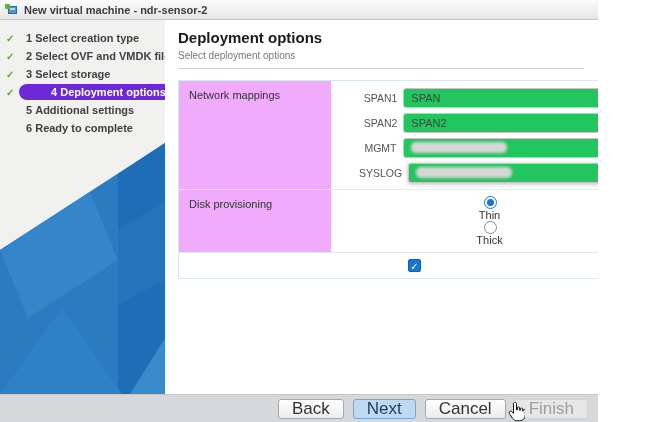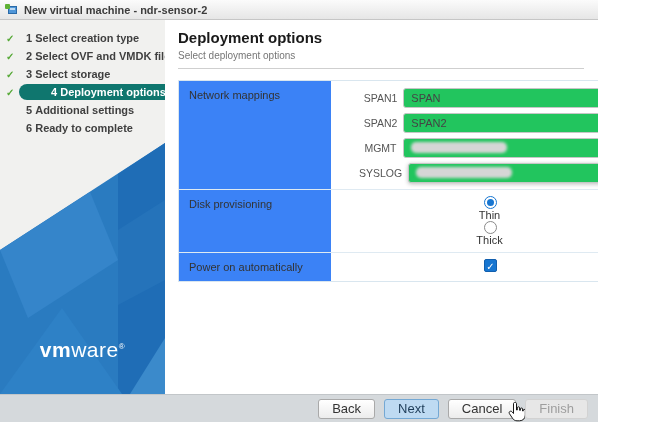--- a/index.html
+++ b/index.html
@@ -20,38 +20,38 @@
   
   .body{position:absolute;left:0;top:20px;right:0;bottom:28px;}
 
   
   .sidebar{position:absolute;left:0;top:0;bottom:0;width:165px;background:#f1f1ef;overflow:hidden;}
   .steps{position:relative;padding-top:10px;z-index:2;}
   .step{display:flex;align-items:center;margin-bottom:2px;font-size:11px;font-weight:bold;color:#3f3f3f;}
   .check{width:13px;margin-left:6px;font-size:10px;font-weight:bold;color:#54a834;flex:0 0 auto;}
   .check.hidden{visibility:hidden;}
   .steptext{padding:2px 7px;border-radius:9px;white-space:nowrap;}
-  .step.active .steptext{background:#0f766e;color:#fff;padding-left:32px;}
+  .step.active .steptext{background:#6d28d9;color:#fff;padding-left:32px;}
   .art{position:absolute;left:0;bottom:0;width:165px;height:254px;z-index:1;}
   .brand{position:absolute;left:0;bottom:32px;width:165px;text-align:center;z-index:3;
     color:#fff;font-size:21px;letter-spacing:.5px;}
   .brand .b{font-weight:bold;}
   .brand .reg{font-size:8px;vertical-align:8px;}
 
   
   .content{position:absolute;left:165px;top:0;right:0;bottom:0;background:#fff;padding-left:13px;box-sizing:border-box;}
   .h1{font-size:15px;font-weight:bold;color:#1a1a1a;margin:9px 0 4px;}
   .sub{font-size:10px;color:#767676;}
   .divider{border:none;border-top:1px solid #cfcfcf;margin:7px 14px 11px 0;}
 
   
   .ftable{width:473px;border:1px solid #d9e6ef;box-sizing:border-box;}
   .trow{display:flex;border-bottom:1px solid #dfeaf2;}
   .trow:last-child{border-bottom:none;}
-  .tlabel{width:152px;flex:0 0 152px;background:#3b82f6;padding:8px 10px;font-size:11px;color:#333;box-sizing:border-box;}
+  .tlabel{width:152px;flex:0 0 152px;background:#f0abfc;padding:8px 10px;font-size:11px;color:#333;box-sizing:border-box;}
   .tvalue{flex:1;background:#fff;padding:4px 8px;box-sizing:border-box;display:flex;flex-direction:column;justify-content:flex-start;align-items:center;}
   .tvalue.center{flex-direction:column;align-items:center;padding:6px 8px;}
 
   .field{display:flex;align-items:center;height:25px;}
   .flabel{font-size:10.5px;color:#555;margin-right:6px;white-space:nowrap;}
   .select{width:214px;height:20px;box-sizing:border-box;border:1px solid #c6c6c6;border-radius:3px;background:#22c55e;
     display:flex;align-items:center;justify-content:space-between;padding:0 7px;font-size:11px;color:#444;}
   .select.elevated{box-shadow:0 1px 4px rgba(0,0,0,.28);}
   .chev{width:6px;height:6px;border-right:1.5px solid #999;border-bottom:1.5px solid #999;
     transform:rotate(45deg) translateY(-2px);flex:0 0 auto;}
@@ -62,21 +62,21 @@
   .radio.checked{border-color:#1776d1;}
   .radio.checked:after{content:"";position:absolute;left:2px;top:2px;width:7px;height:7px;border-radius:50%;background:#1776d1;}
   .rlabel{font-size:11px;color:#333;margin:0 6px 0 4px;}
 
   .checkbox{width:13px;height:13px;background:#1776d1;border:1px solid #115fae;border-radius:2px;
     color:#fff;font-size:10px;line-height:13px;text-align:center;box-sizing:border-box;}
 
   
   .footer{position:absolute;left:0;bottom:0;right:0;height:28px;box-sizing:border-box;background:#d5d9dc;
     border-top:1px solid #c2c6c9;display:flex;align-items:center;justify-content:flex-end;padding-right:10px;gap:9px;}
-  .btn{height:20px;box-sizing:border-box;padding:0 13px;font-size:13px;border-radius:3px;border:1px solid #a9a9a9;
+  .btn{height:20px;box-sizing:border-box;padding:0 13px;font-size:17px;border-radius:3px;border:1px solid #a9a9a9;
     background:linear-gradient(#ffffff,#ececec);color:#333;display:flex;align-items:center;}
   .btn.primary{background:#bedaf2;border-color:#74a8d4;color:#1e3c58;}
   .btn.disabled{background:#e7e7e7;border-color:#d2d2d2;color:#9e9e9e;}
 
   .cursor{position:absolute;left:508px;top:402px;z-index:10;pointer-events:none;}
 </style>
 </head>
 <body>
 
 <div class="app">
@@ -128,23 +128,20 @@
 
       <svg class="art" viewBox="0 0 165 254" preserveAspectRatio="none">
         <polygon points="0,110 165,3 165,254 0,254" fill="#2a7bc0"></polygon>
         <polygon points="118,34 165,3 165,254 118,254" fill="#1f6db6"></polygon>
         <polygon points="0,110 90,52 118,120 28,178" fill="#3585ca"></polygon>
         <polygon points="0,254 62,168 122,254" fill="#2e81c6"></polygon>
         <polygon points="130,254 165,198 165,254" fill="#3b8acb"></polygon>
         <polygon points="118,90 165,60 165,140 118,165" fill="#2573ba"></polygon>
       </svg>
 
-      <div class="brand">
-        <span class="b">vm</span><span>ware</span><span class="reg">®</span>
-      </div>
     </div>
 
     <div class="content">
       <div class="h1">Deployment options</div>
       <div class="sub">Select deployment options</div>
       <hr class="divider">
 
       <div class="ftable">
 
         <div class="trow">
@@ -190,21 +187,20 @@
           <div class="tlabel">Disk provisioning</div>
           <div class="tvalue center">
             <span class="radio checked"></span>
             <span class="rlabel">Thin</span>
             <span class="radio"></span>
             <span class="rlabel">Thick</span>
           </div>
         </div>
 
         <div class="trow">
-          <div class="tlabel">Power on automatically</div>
           <div class="tvalue center">
             <span class="checkbox">✓</span>
           </div>
         </div>
 
       </div>
     </div>
   </div>
 
   <div class="footer">

